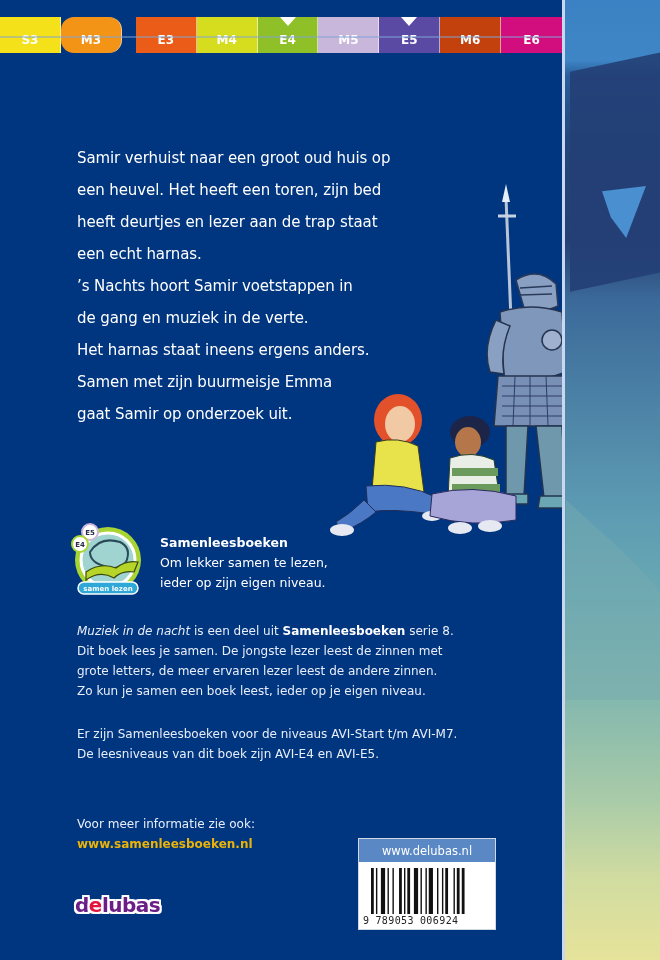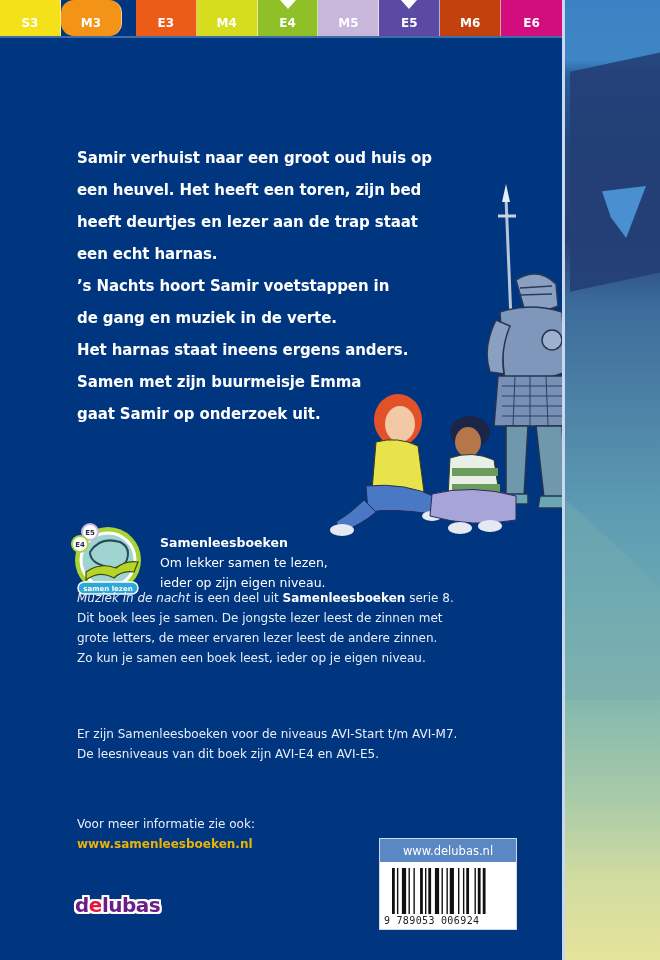--- a/index.html
+++ b/index.html
@@ -31,41 +31,40 @@
       background: rgba(120,170,175,.45); clip-path: polygon(0 0, 55% 30%, 100% 60%, 100% 100%, 0 100%);
     }
 
     
     .main-panel {
       position: absolute; left: 0; top: 0; width: 562px; height: 960px;
       background: #003580;
     }
 
     
-    .level-tabs { position: absolute; left: 0; top: 0; width: 562px; height: 36px; display: flex; }
+    .level-tabs { position: absolute; left: 0; top: 17px; width: 562px; height: 36px; display: flex; }
     .level-tab {
       position: relative; width: 62.4px; height: 36px; border-right: 1px solid rgba(255,255,255,.55);
       display: flex; align-items: flex-end; justify-content: center; padding-bottom: 6px;
       color: #ffffff; font-family: "DejaVu Sans", sans-serif; font-weight: bold; font-size: 12px;
       cursor: pointer;
     }
     .level-tab:last-child { border-right: none; justify-content: center; }
     .level-tab .marker {
       position: absolute; top: 0; left: 50%; transform: translateX(-50%);
       width: 0; height: 0; border-left: 8px solid transparent; border-right: 8px solid transparent;
       border-top: 9px solid #ffffff;
     }
     .tabs-underline { position: absolute; left: 0; top: 36px; width: 562px; height: 2px; background: #7fa3d4; opacity: .5; }
 
     
     .story {
       position: absolute; left: 77px; top: 142px; width: 360px;
       color: #ffffff; font-family: "DejaVu Sans", sans-serif; font-size: 15px; line-height: 32px;
       letter-spacing: -0.1px;
-      font-weight: bold;
     }
     .story p { white-space: nowrap; }
 
     
     .illustration { position: absolute; left: 320px; top: 180px; width: 245px; height: 370px; }
 
     
     .series-badge { position: absolute; left: 68px; top: 522px; width: 74px; height: 76px; }
     .series-info {
       position: absolute; left: 160px; top: 533px; color: #ffffff;
@@ -73,37 +72,37 @@
     }
     .series-info .title { font-weight: bold; }
 
     
     .desc {
       position: absolute; left: 77px; width: 470px; color: #e8eef8;
       font-family: "DejaVu Sans", sans-serif; font-size: 12px; line-height: 20px; white-space: nowrap;
     }
     .desc .italic { font-style: italic; }
     .desc .bold { font-weight: bold; color: #ffffff; }
-    .desc-1 { top: 588px; }
+    .desc-1 { top: 621px; }
     .desc-2 { top: 724px; }
     .desc-3 { top: 814px; }
     .website-link { color: #eab308; font-weight: bold; cursor: pointer; text-decoration: none; }
 
     
     .publisher-logo {
       position: absolute; left: 75px; top: 893px; font-family: "DejaVu Sans", sans-serif;
       font-weight: bold; font-size: 20px; color: #6a1e86; letter-spacing: -0.5px;
       text-shadow: -2px -2px 0 #fff, 2px -2px 0 #fff, -2px 2px 0 #fff, 2px 2px 0 #fff,
                    0 2px 0 #fff, 0 -2px 0 #fff, 2px 0 0 #fff, -2px 0 0 #fff;
     }
     .publisher-logo .swash { color: #e3173e; }
 
     
     .barcode-block {
-      position: absolute; left: 379px; top: 838px; width: 138px; height: 92px;
+      position: absolute; left: 358px; top: 838px; width: 138px; height: 92px;
       background: #ffffff; border: 1px solid #d0d8e4;
     }
     .barcode-url {
       height: 23px; background: #5a88c4; color: #ffffff; font-family: "DejaVu Sans", sans-serif;
       font-size: 11.5px; display: flex; align-items: center; justify-content: center;
     }
     .barcode-bars { position: absolute; left: 12px; top: 29px; width: 116px; height: 46px; }
     .barcode-number {
       position: absolute; left: 4px; bottom: 3px; width: 130px; font-family: "DejaVu Sans Mono", monospace;
       font-size: 10px; color: #222; letter-spacing: 0.4px; display: flex; gap: 6px;

